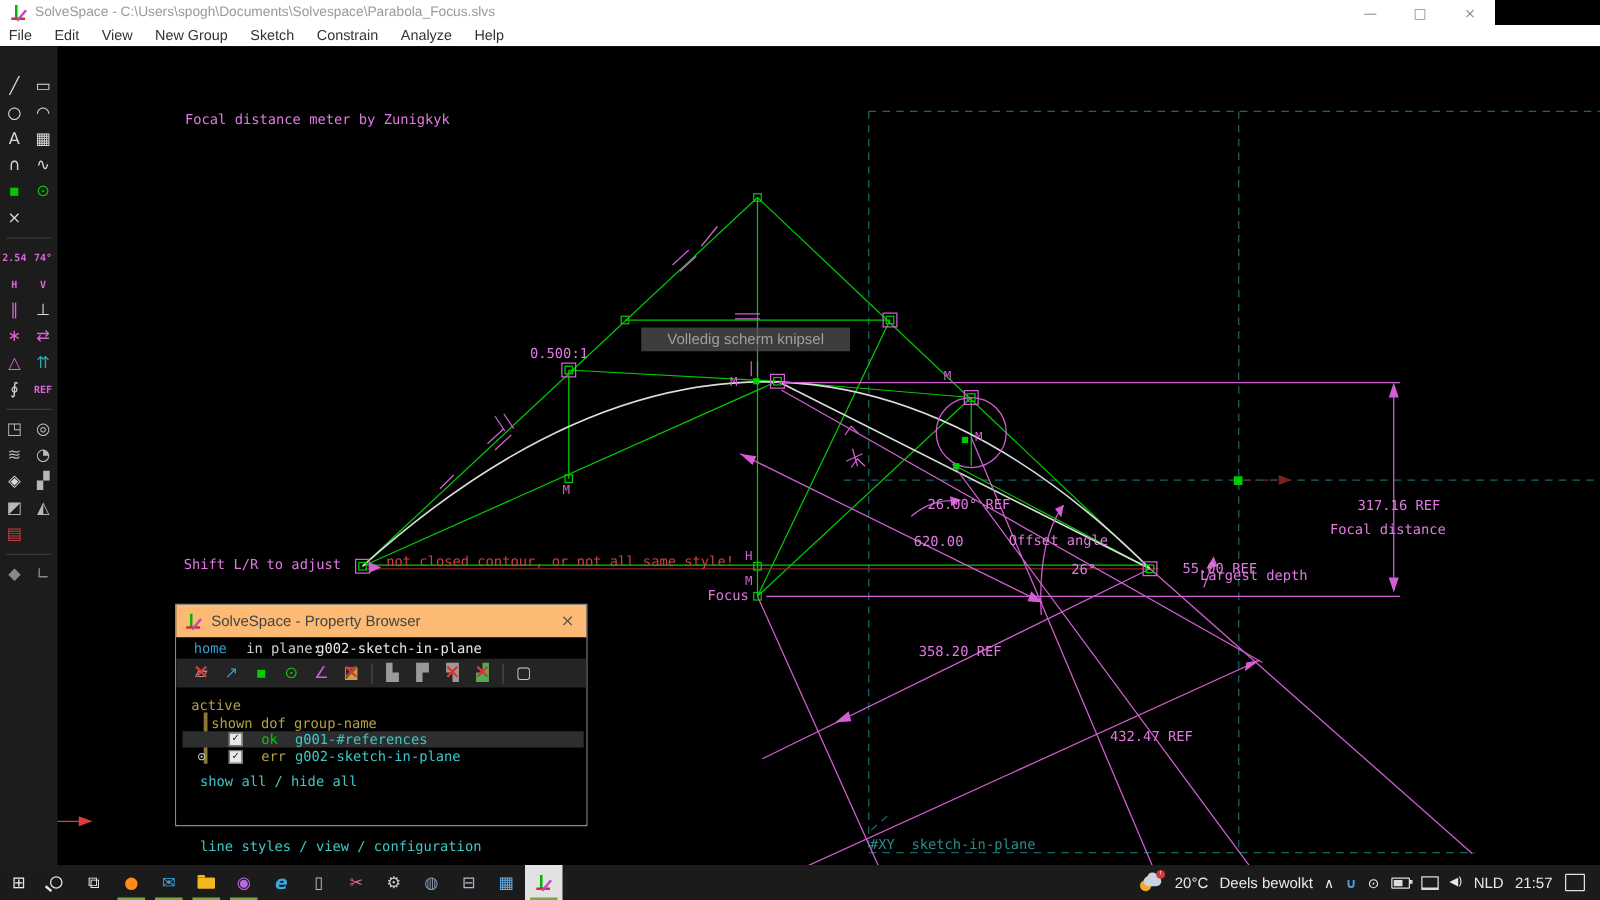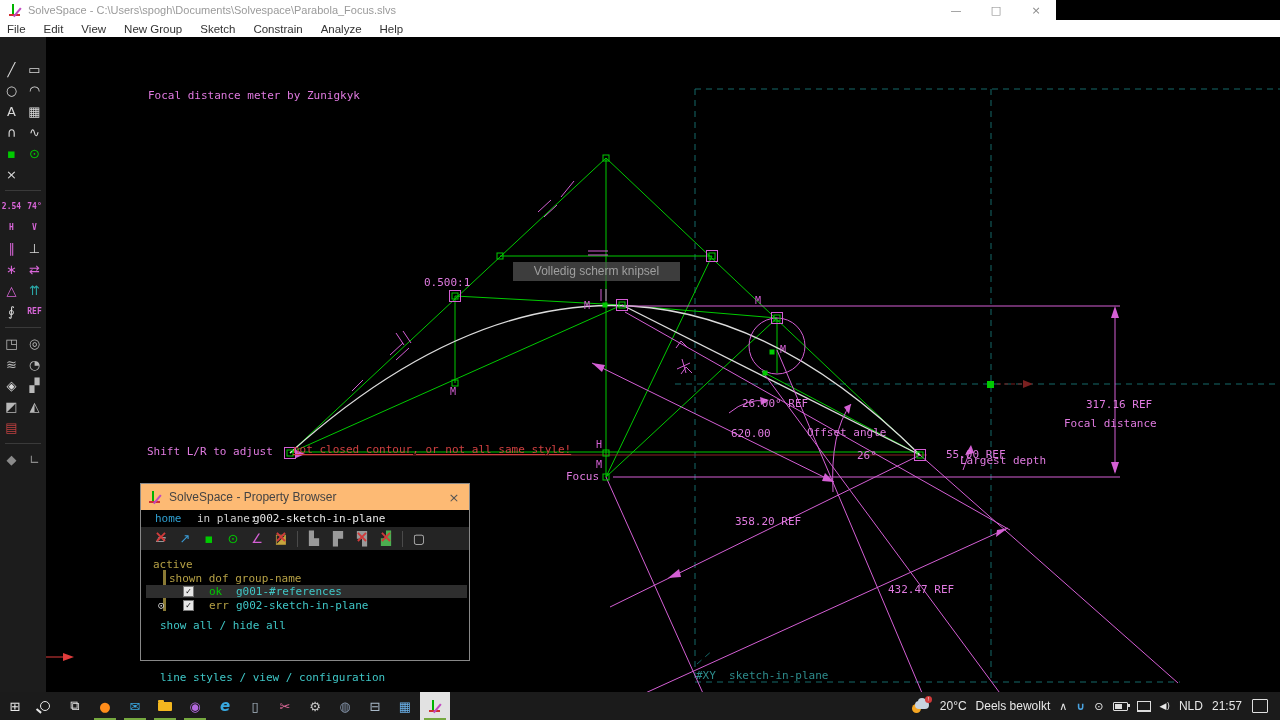--- a/index.html
+++ b/index.html
@@ -1,20 +1,20 @@
 <!DOCTYPE html>
 <html><head>
 <meta charset="utf-8">
 <style>
   html,body{margin:0;padding:0;background:#000;width:1280px;height:720px;overflow:hidden;
     font-family:"Liberation Sans",sans-serif;-webkit-font-smoothing:antialiased;}
   #app{position:relative;width:1280px;height:720px;background:#000;}
 
   
-  .titlebar{position:absolute;top:0;left:0;width:1056px;height:20px;background:#ffffff;
+  .titlebar{position:absolute;top:0;left:0;width:1196px;height:20px;background:#ffffff;
     display:flex;align-items:center;font-size:11px;color:#9a9a9a;}
   .titlebar .app-logo{margin:0 6px 0 8px;}
   .win-controls{position:absolute;right:0;top:0;height:20px;display:flex;}
   .win-btn{width:40px;height:20px;display:flex;align-items:center;justify-content:center;
     color:#8a8a8a;font-size:11px;font-family:"DejaVu Sans",sans-serif;}
   .menubar{position:absolute;top:20px;left:0;width:1280px;height:17px;background:#ffffff;
     display:flex;align-items:center;font-size:11.5px;color:#333;}
   .menu-item{padding:0 9px;}
   .menu-item:first-child{padding-left:7px;}
 
@@ -27,21 +27,21 @@
     padding-top:22px;box-sizing:border-box;display:flex;flex-wrap:wrap;align-content:flex-start;z-index:5;}
   .tool{width:23px;height:21px;display:flex;align-items:center;justify-content:center;
     font-size:13px;font-family:"DejaVu Sans",sans-serif;position:relative;}
   .tool.small{font-size:8px;font-weight:bold;font-family:"DejaVu Sans Mono",monospace;}
   .ltb-sep{width:46px;height:11px;position:relative;}
   .ltb-sep:after{content:"";position:absolute;left:5px;right:5px;top:5px;border-top:1px solid #3a3a3a;}
 
   
   .cv-label{position:absolute;font-family:"DejaVu Sans Mono",monospace;font-size:11px;
     color:#e07ae0;white-space:pre;letter-spacing:0px;line-height:12px;}
-  .cv-label.red{color:#cf4040;text-decoration:underline;}
+  .cv-label.red{color:#cf4040;padding-left:16px;}
   .cv-label.teal{color:#2d8c8c;}
 
   .snip-tooltip{position:absolute;left:513px;top:225px;width:167px;height:19px;
     background:rgba(84,84,84,0.72);color:#9f9f9f;font-size:12px;line-height:19px;text-align:center;}
 
   
   .pbrowser{position:absolute;left:140px;top:446px;width:328px;height:176px;
     border:1px solid #888;box-shadow:2px 3px 8px rgba(0,0,0,0.6);background:#000;z-index:10;}
   .pb-titlebar{height:26px;background:#fdba74;display:flex;align-items:center;font-size:12px;color:#444;}
   .pb-titlebar .app-logo{margin:0 7px 0 7px;}

